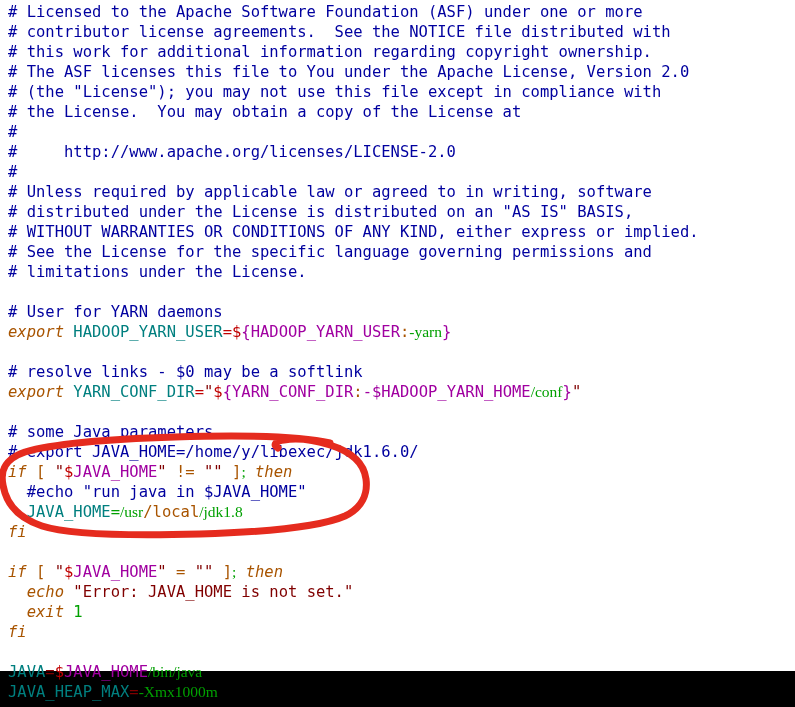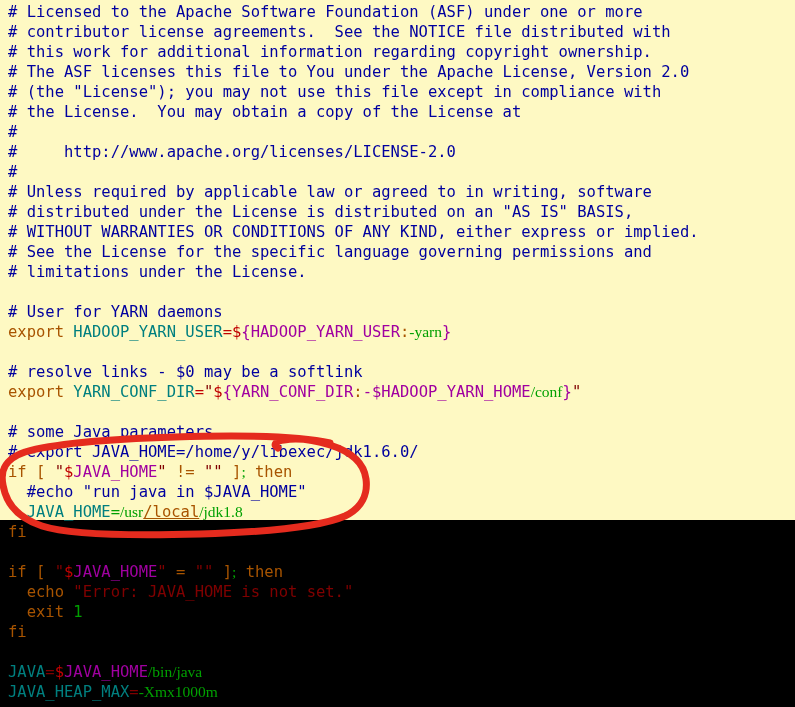--- a/index.html
+++ b/index.html
@@ -10,51 +10,51 @@
   }
   body {
     width: 795px;
     height: 707px;
     overflow: hidden;
     font-family: "DejaVu Sans Mono", "Liberation Mono", monospace;
   }
   #terminal {
     position: relative;
     width: 795px;
-    height: 520px;
-    background: #fef9c3;
+    height: 671px;
+    background: #ffffff;
     padding: 0;
     box-sizing: border-box;
   }
   #code {
     position: absolute;
     left: 8px;
     top: 2px;
     margin: 0;
     padding: 0;
     font-family: "DejaVu Sans Mono", "Liberation Mono", monospace;
     font-size: 15.5px;
     line-height: 20px;
     letter-spacing: 0px;
     white-space: pre;
     color: #c0c0c0;
   }
   .ln { display: block; height: 20px; }
   
   .cmt  { color: #00009f; }
-  .kw   { color: #a85400; }
+  .kw   { color: #a85400; font-style: italic; }
   .var  { color: #007f7f; }
   .dol  { color: #c00000; }
   .brc  { color: #a000a0; }
   .pvar { color: #a000a0; }
   .val  { color: #00a000; font-family: Liberation Serif, serif; }
   .str  { color: #800000; }
   .op   { color: #a85400; }
   .plain{ color: #a85400; }
-  .pathalt { color: #a85400; text-decoration: underline; }
+  .pathalt { color: #a85400; }
   .eq   { color: #00a000; }
   .num  { color: #00a000; }
 
   #annotation-layer {
     position: absolute;
     left: 0;
     top: 0;
     width: 795px;
     height: 707px;
     pointer-events: none;

